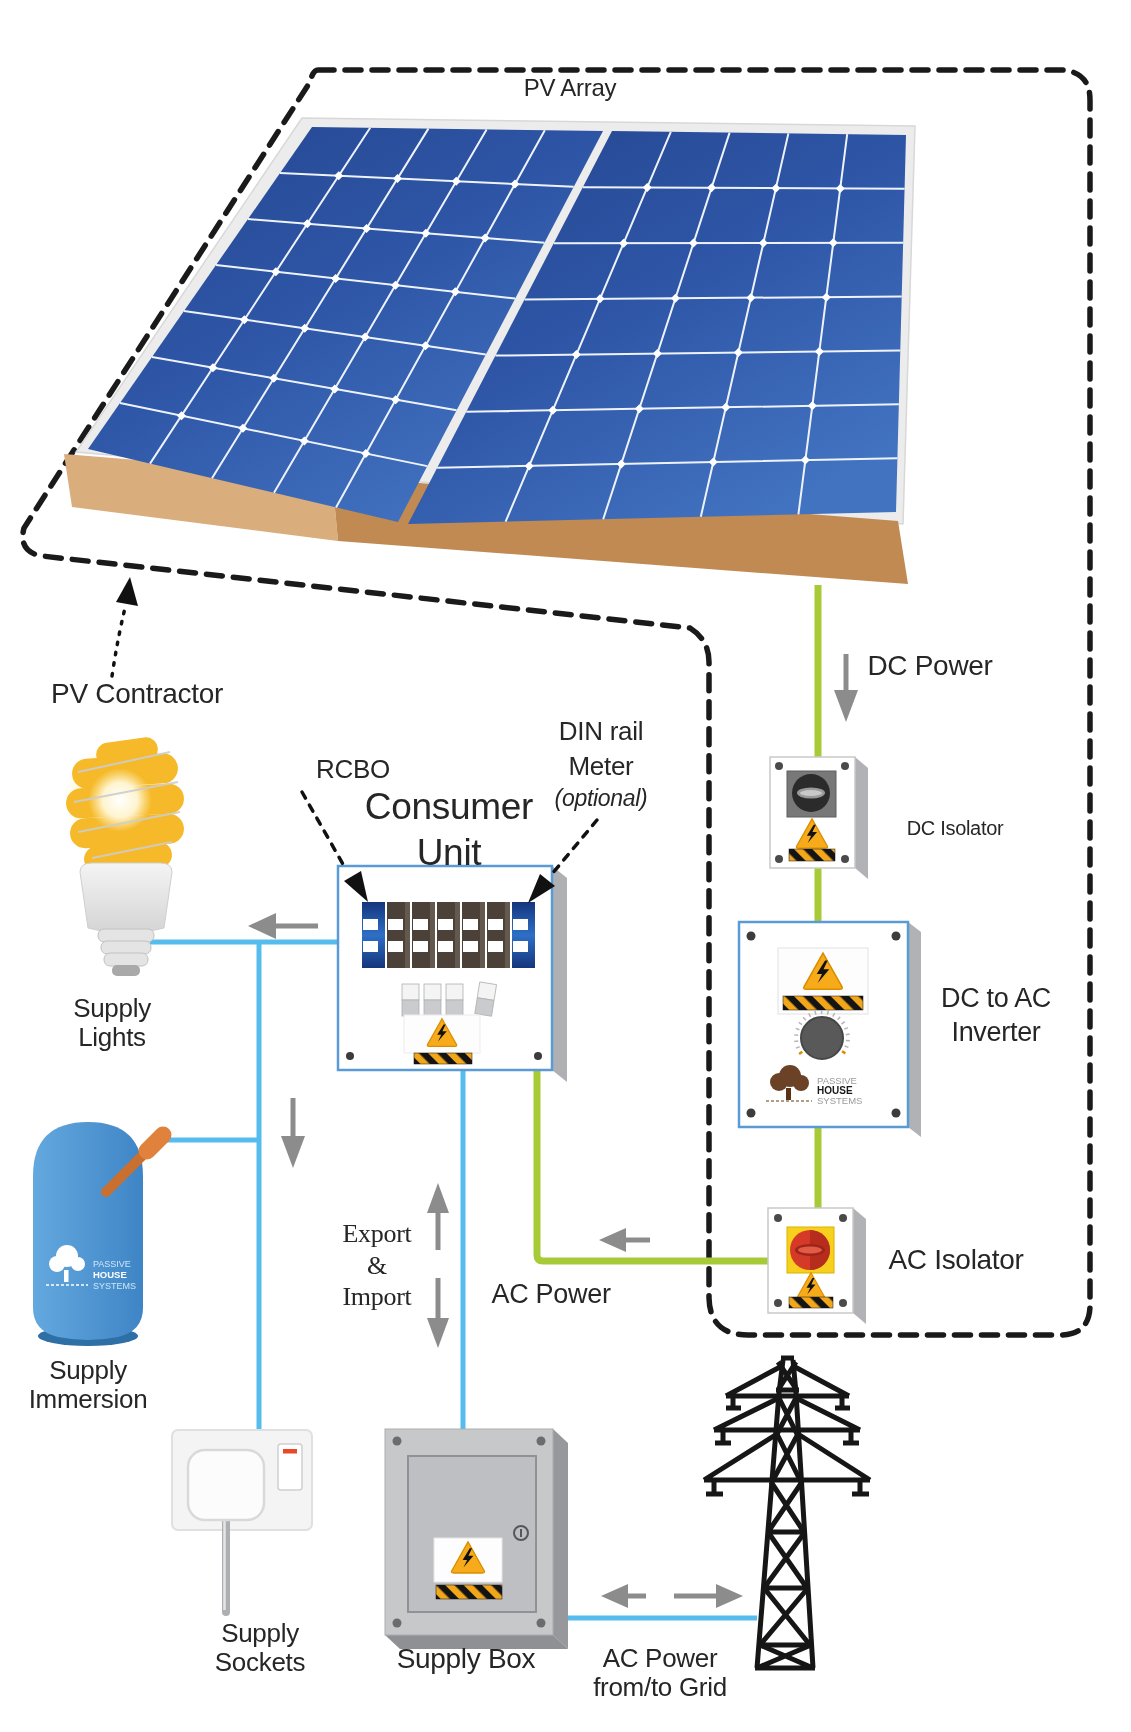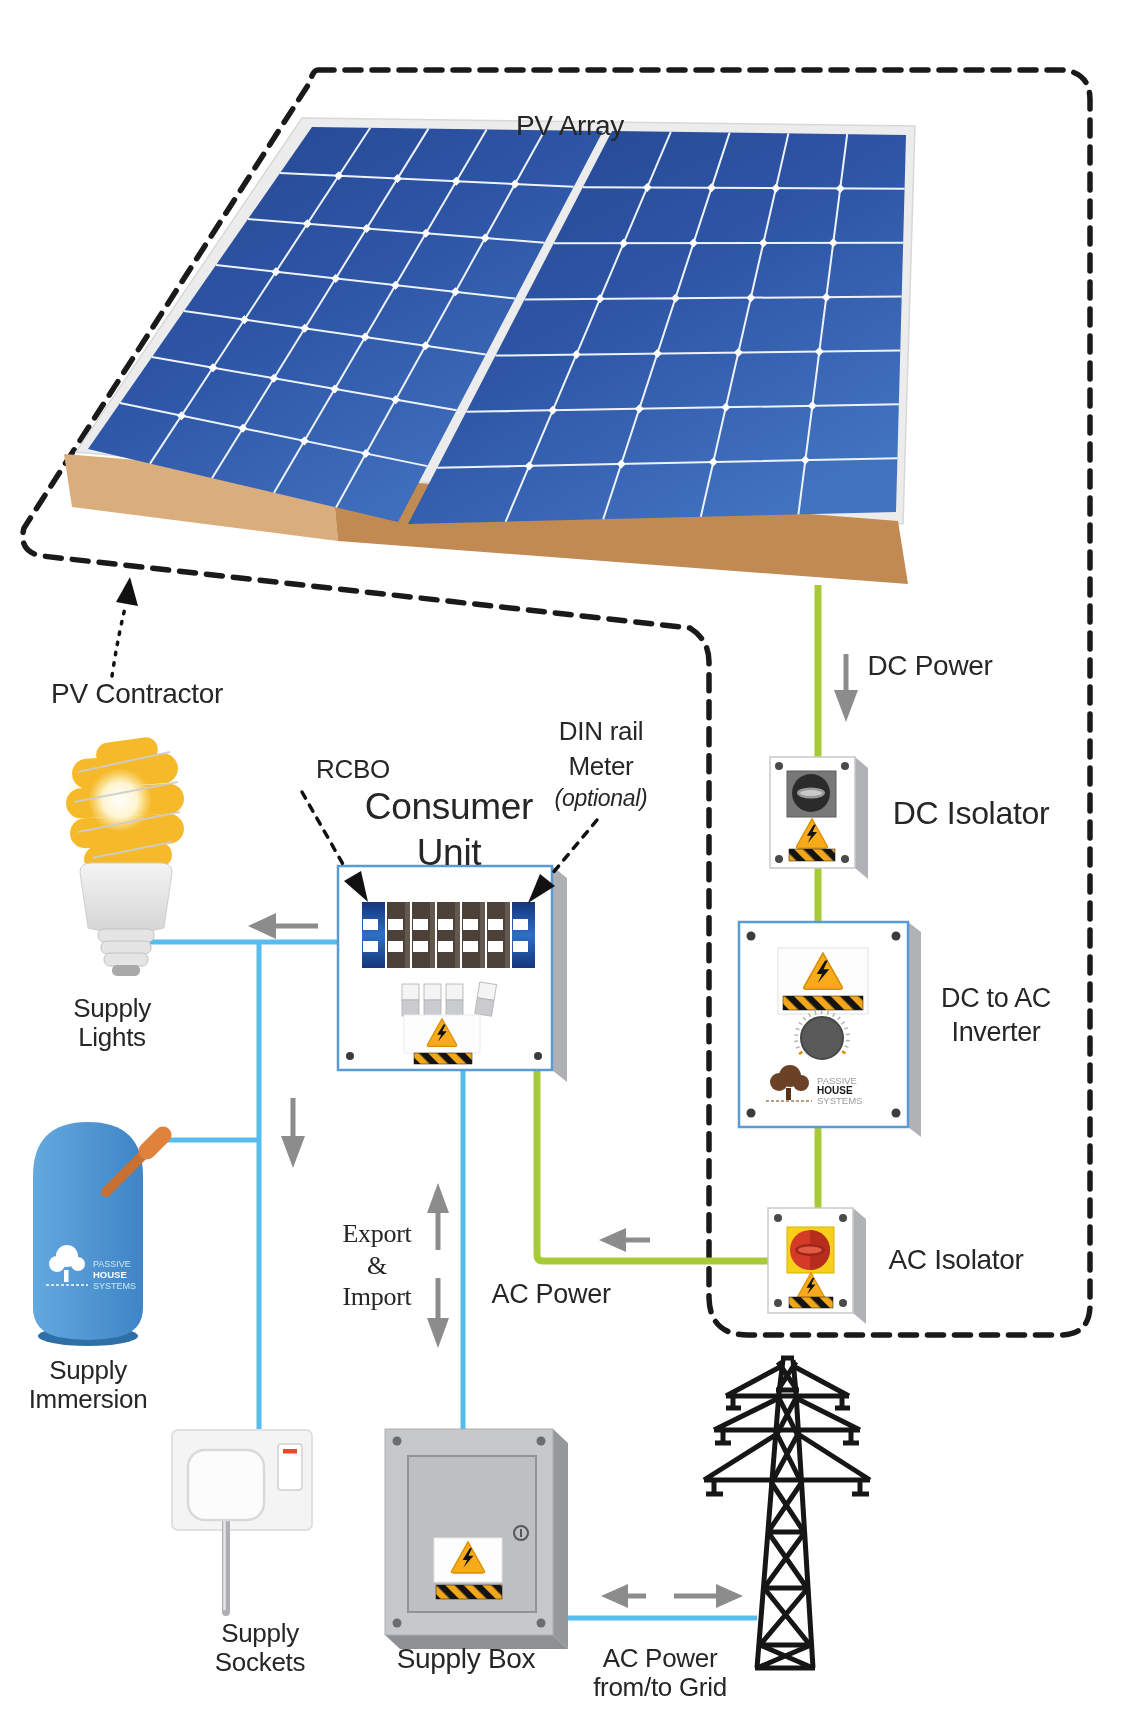--- a/index.html
+++ b/index.html
@@ -338,30 +338,30 @@
       <path d="M302,792 L344,866" fill="none" stroke="#111" stroke-width="3.5" stroke-dasharray="7 8" stroke-linecap="round"></path>
       <polygon points="368,902 344,881 361,871" fill="#111"></polygon>
     </g>
     <g>
       <path d="M597,820 L552,874" fill="none" stroke="#111" stroke-width="3.5" stroke-dasharray="7 8" stroke-linecap="round"></path>
       <polygon points="528,903 540,874 555,886" fill="#111"></polygon>
     </g>
   </g>
 </svg>
 
-  <div class="lbl" style="left:570px;top:74px;font-size:28px;margin-top:36px;">PV Array</div>
+  <div class="lbl" style="left:570px;top:74px;font-size:24px;">PV Array</div>
   <div class="lbl-l" style="left:36px;top:678px;font-size:28px;">PV Contractor</div>
   <div class="lbl" style="left:307px;top:755px;font-size:26px;margin-left:46px;">RCBO</div>
   <div class="lbl" style="left:449px;top:784px;font-size:37px;line-height:1.25;">Consumer
 Unit</div>
   <div class="lbl" style="left:601px;top:714px;font-size:26px;line-height:1.33;">DIN rail
 Meter</div>
   <div class="lbl it" style="left:601px;top:785px;font-size:23px;">(optional)</div>
   <div class="lbl" style="left:930px;top:650px;font-size:28px;">DC Power</div>
-  <div class="lbl" style="left:955px;top:795px;font-size:32px;margin-left:16px;">DC Isolator</div>
+  <div class="lbl" style="left:955px;top:817px;font-size:20px;">DC Isolator</div>
   <div class="lbl" style="left:996px;top:982px;font-size:27px;line-height:1.25;">DC to AC
 Inverter</div>
   <div class="lbl" style="left:956px;top:1244px;font-size:28px;">AC Isolator</div>
   <div class="lbl" style="left:551px;top:1279px;font-size:27px;">AC Power</div>
   <div class="lbl" style="left:377px;top:1218px;font-size:26px;line-height:1.22;font-family:Liberation Serif, serif;">Export
 &amp;
 Import</div>
   <div class="lbl" style="left:112px;top:994px;font-size:26px;line-height:1.1;">Supply
 Lights</div>
   <div class="lbl" style="left:88px;top:1356px;font-size:26px;line-height:1.1;">Supply

